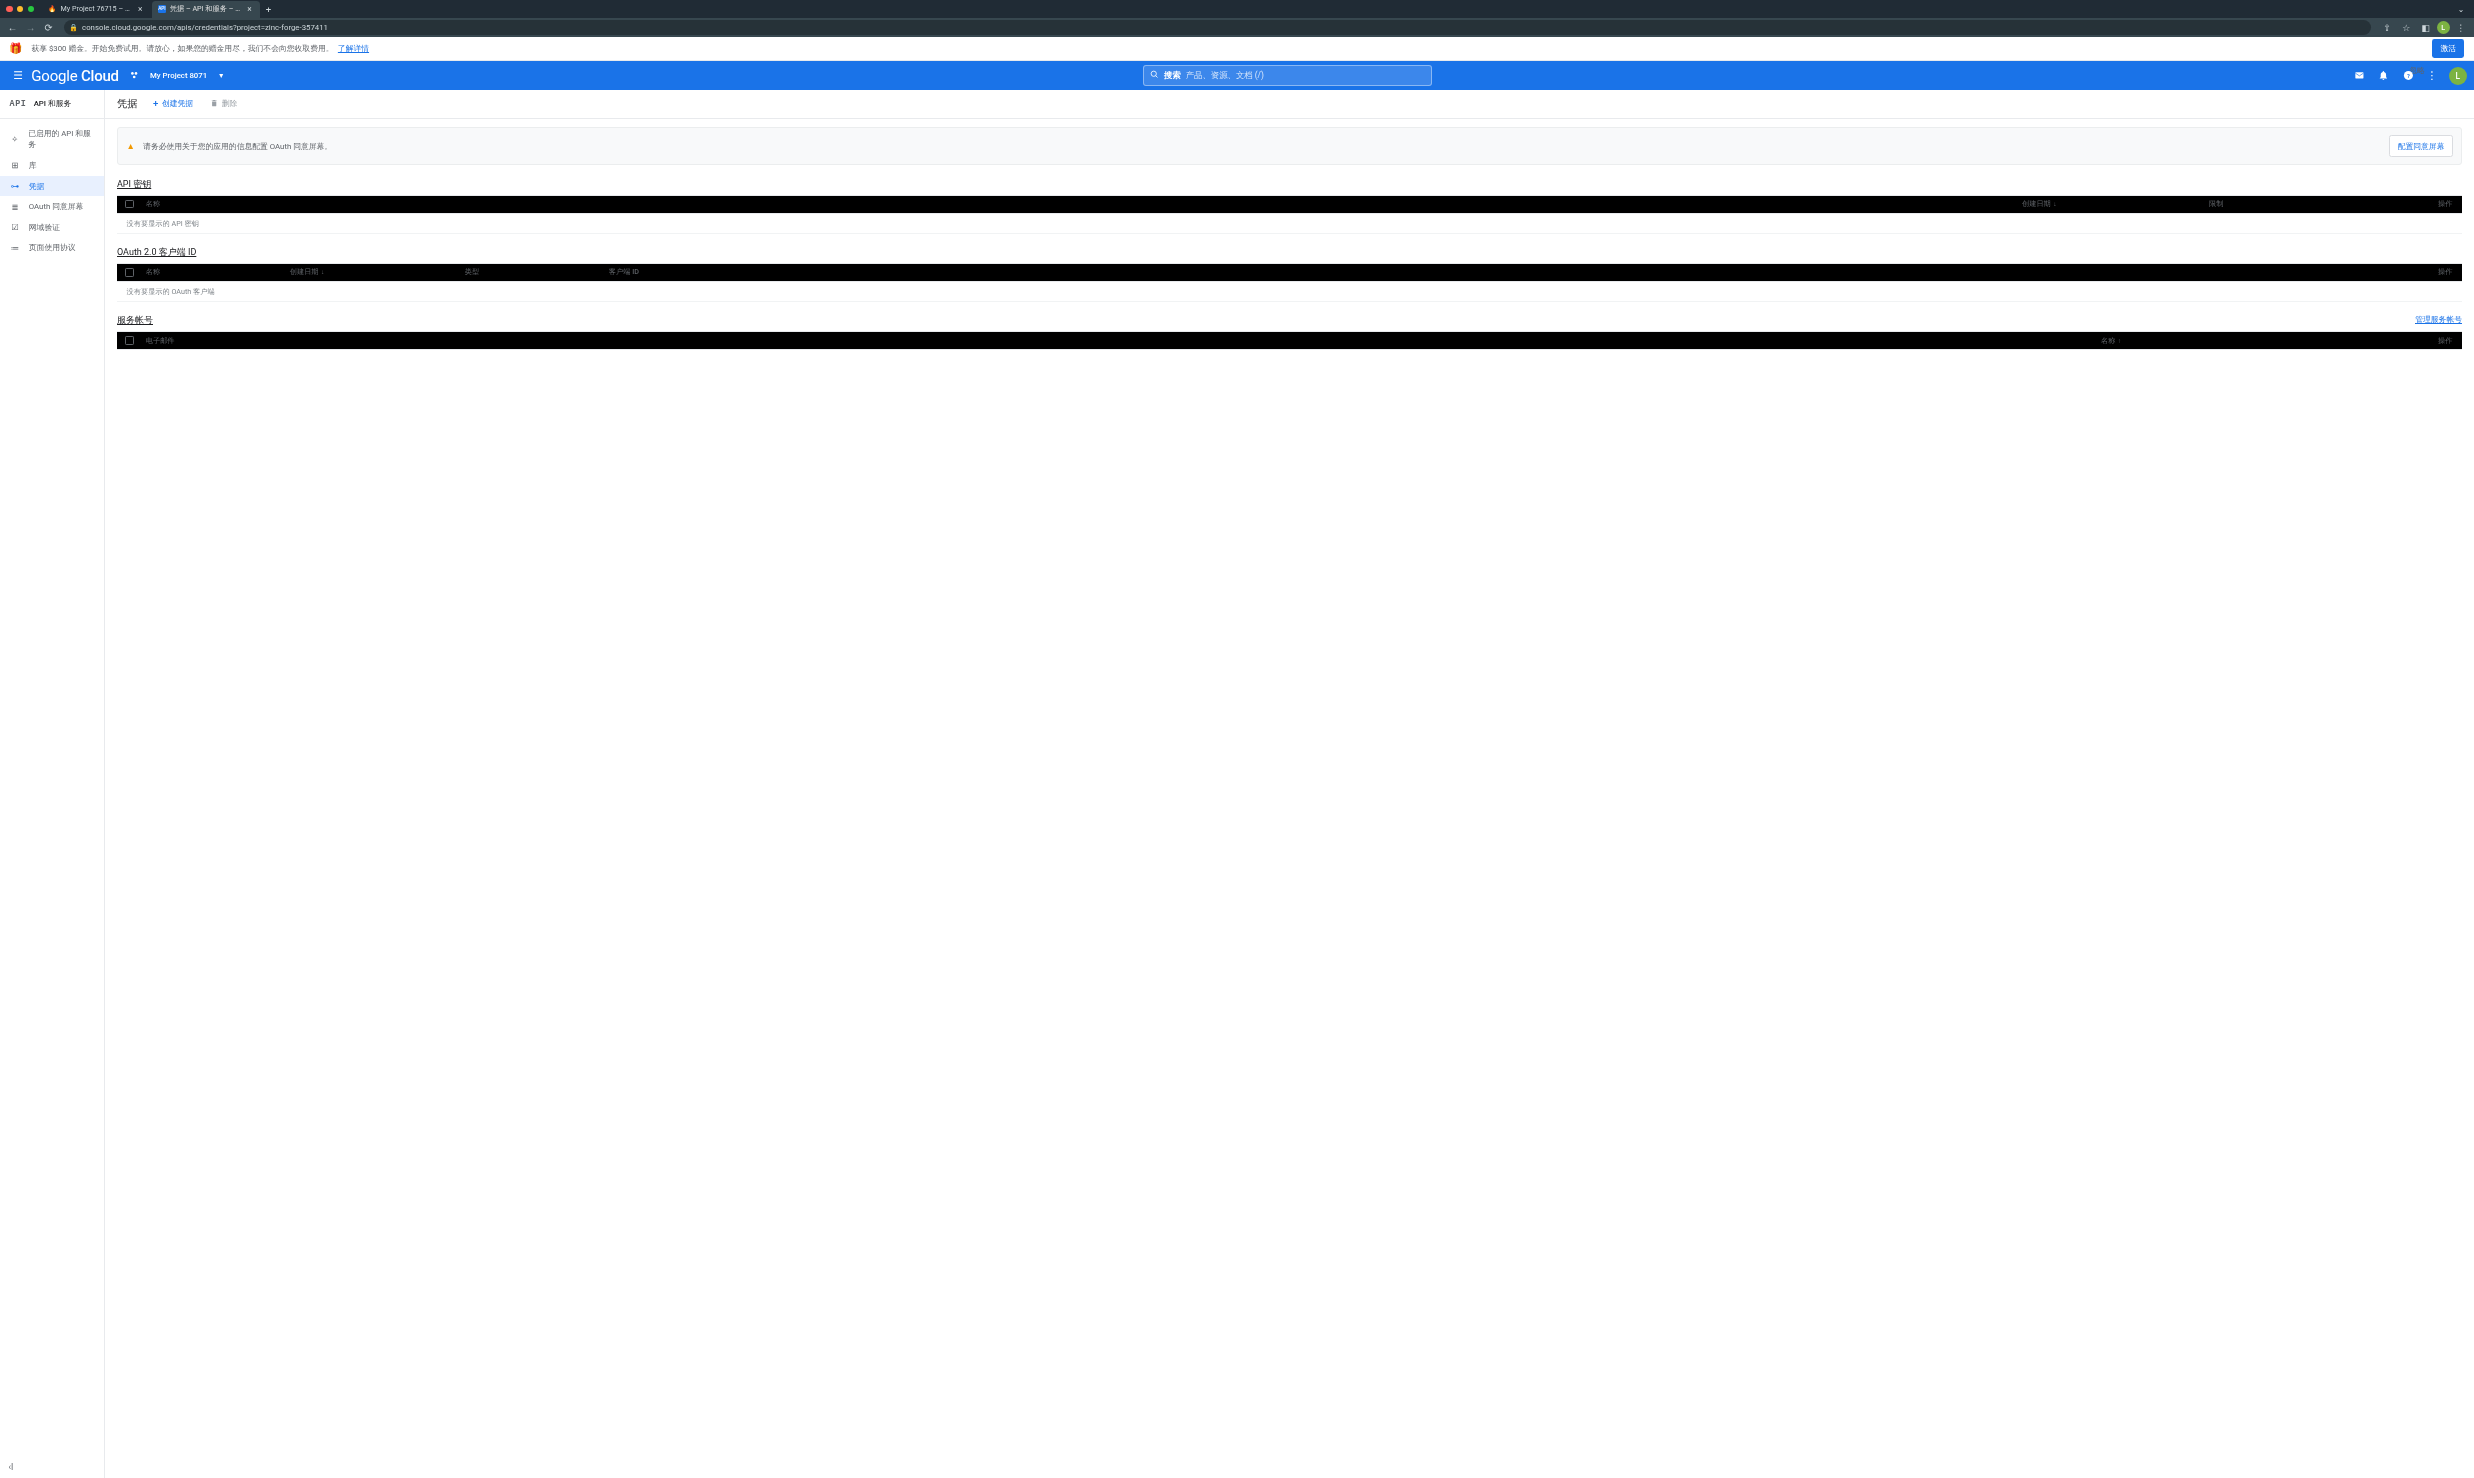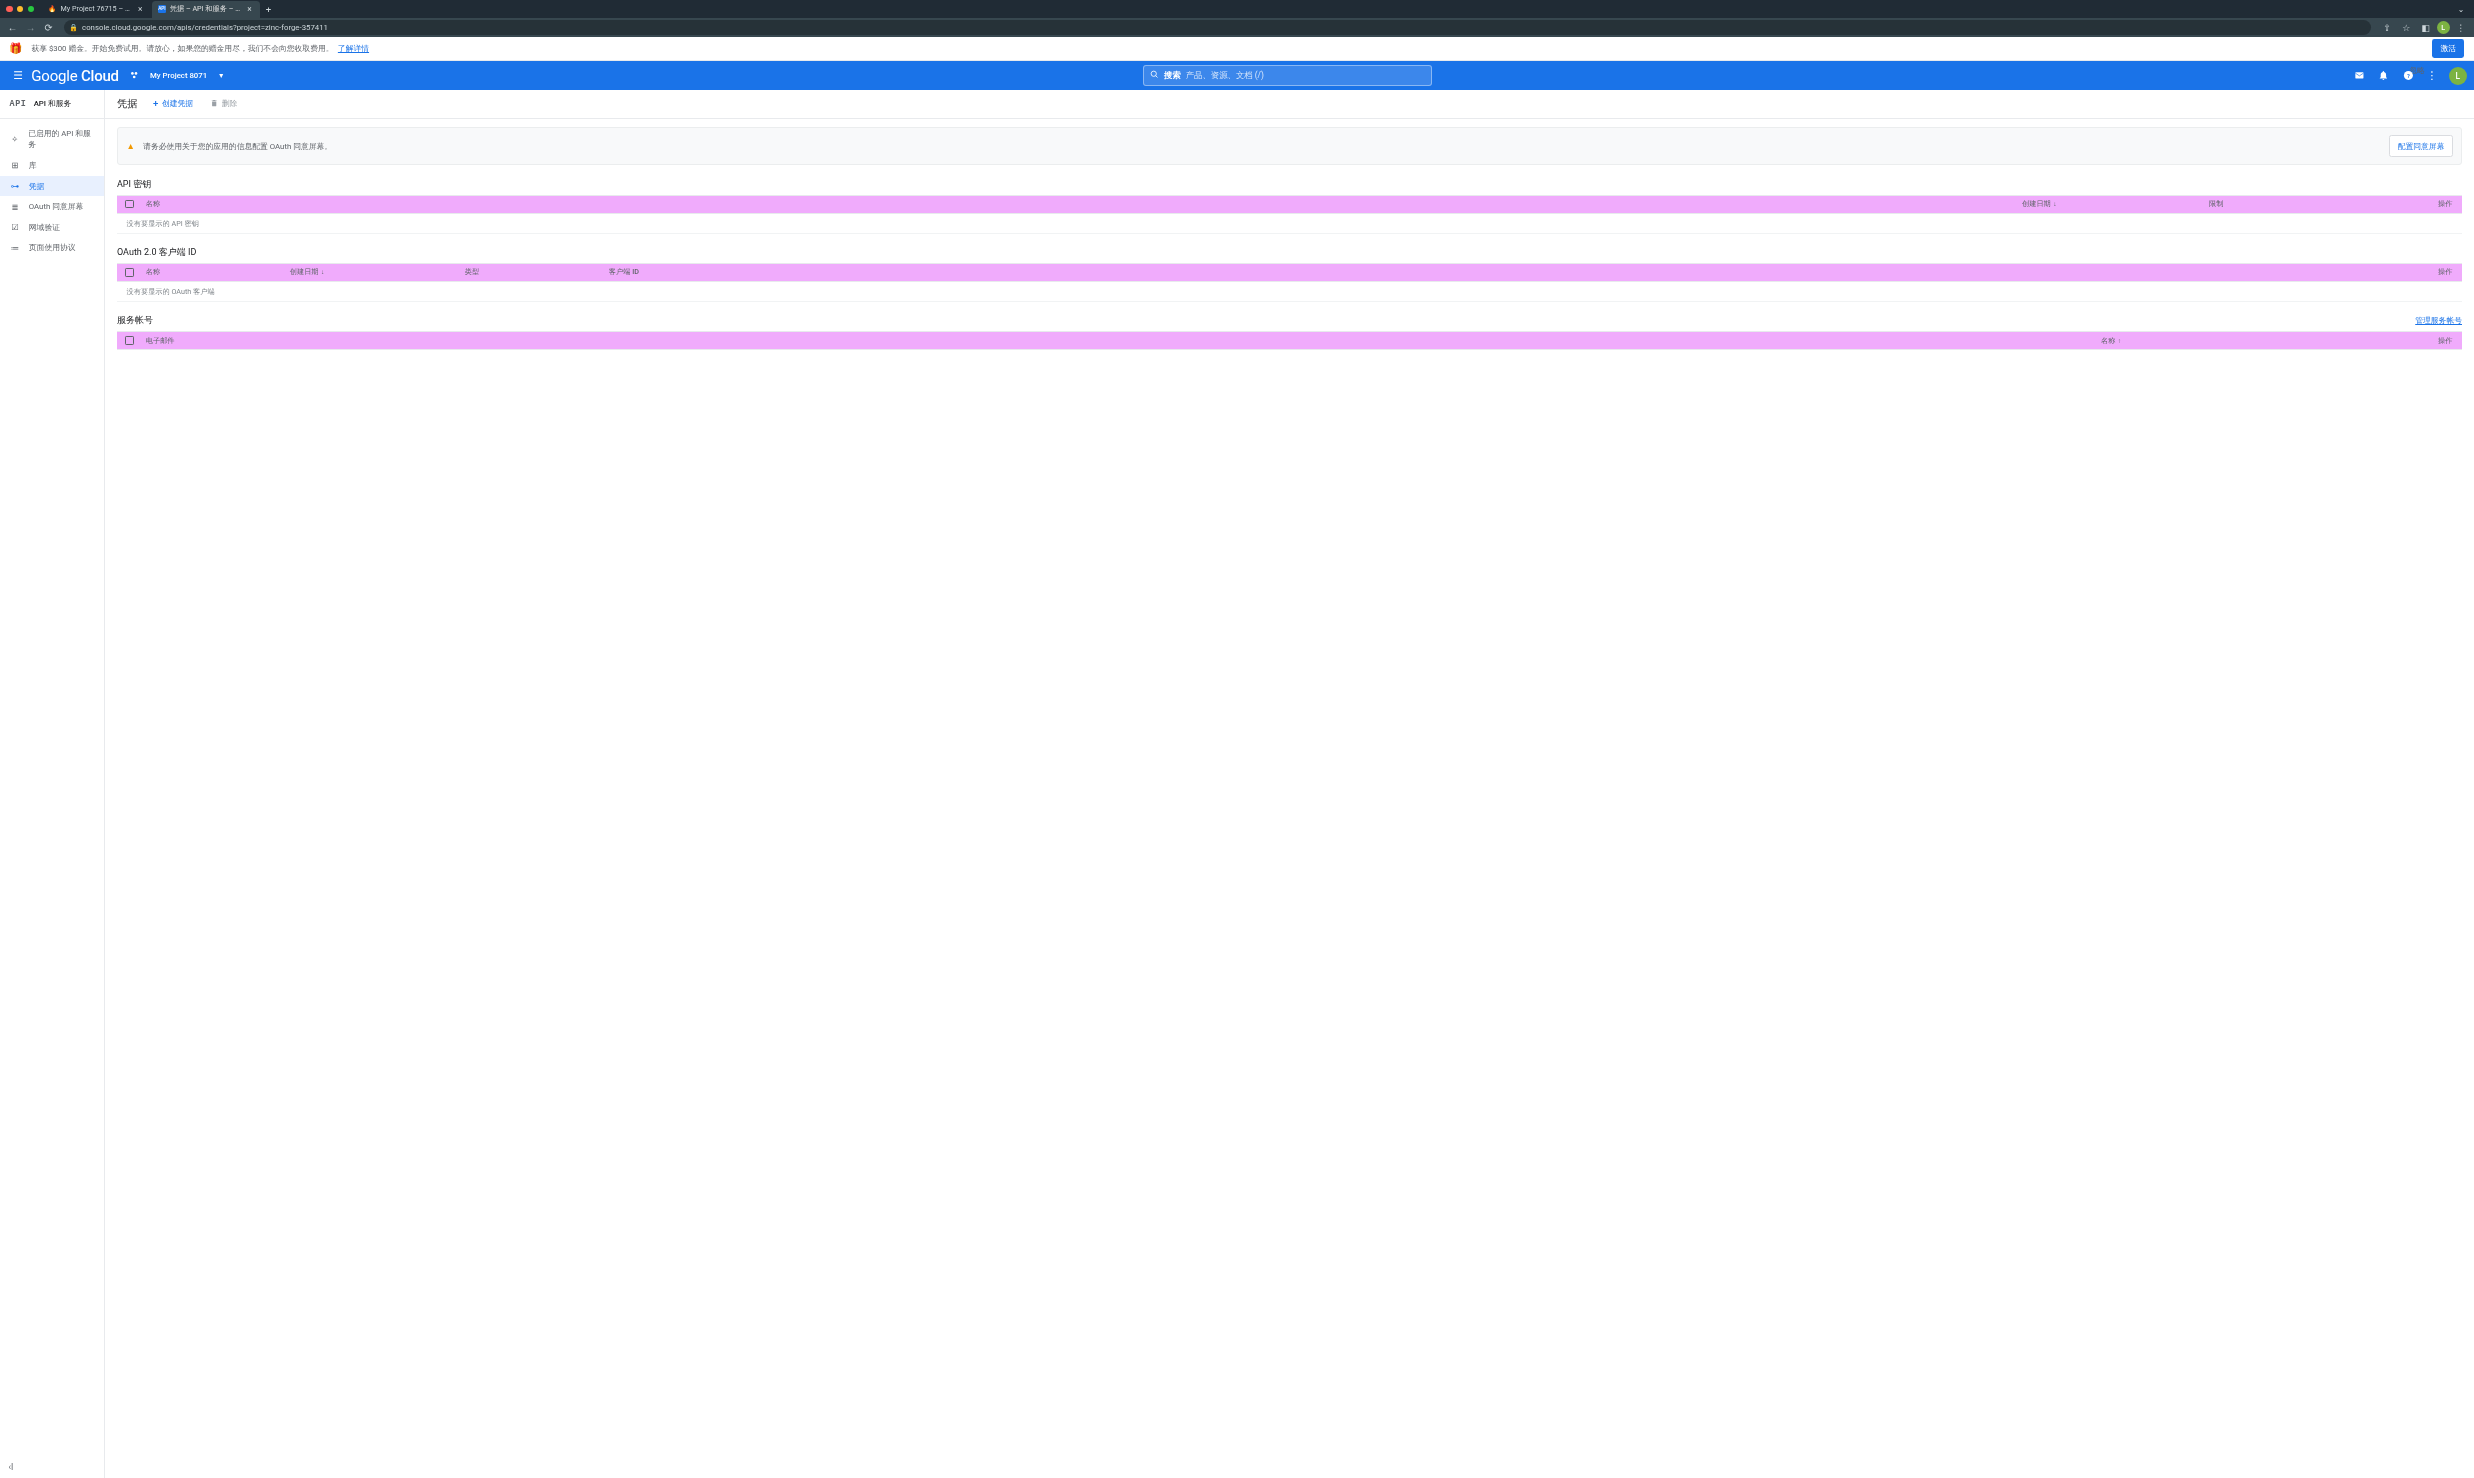--- a/index.html
+++ b/index.html
@@ -77,26 +77,26 @@
 .content-body { padding: 8.4px 12px; }
 .intro { font-size: 7.8px; color: #5f6368; margin-bottom: 9.6px; }
 .intro .link { color: #1a73e8; text-decoration: underline; cursor: pointer; }
 
 .warning-box { background: #f8f9fa; border: 0.6px solid #ebedee; border-radius: 3px; padding: 7.2px 8.4px; display: flex; align-items: center; gap: 8.4px; font-size: 7.8px; color: #5f6368; margin-bottom: 13.2px; }
 .warning-icon { color: #f29900; font-size: 8.4px; }
 .warning-box .msg { flex: 1; }
 .config-btn { background: #fff; border: 0.6px solid #dadce0; color: #1a73e8; padding: 4.2px 7.2px; border-radius: 2.4px; font-size: 7.8px; font-weight: 500; cursor: pointer; }
 
 .section { margin-bottom: 12px; }
-.section-header { display: flex; align-items: center; justify-content: space-between; margin-bottom: 3.6px; }
+.section-header { display: flex; align-items: flex-start; justify-content: space-between; margin-bottom: 3.6px; text-decoration: underline; }
 .section-title { font-size: 9px; color: #202124; font-weight: 400; }
 .section-link { color: #1a73e8; text-decoration: underline; font-size: 7.8px; cursor: pointer; }
 
 .tbl { width: 100%; }
-.tbl-head { display: flex; align-items: center; background: #f0abfc; border-top: 0.6px solid #e8eaed; border-bottom: 0.6px solid #e8eaed; font-size: 7.2px; font-weight: 500; color: #5f6368; height: 19px; }
+.tbl-head { display: flex; align-items: center; background: #000000; border-top: 0.6px solid #e8eaed; border-bottom: 0.6px solid #e8eaed; font-size: 7.2px; font-weight: 500; color: #5f6368; height: 19px; }
 .tbl-head .cell { padding: 0 6px; display: flex; align-items: center; gap: 2.4px; }
 .checkbox { width: 8.4px; height: 8.4px; border: 1.2px solid #5f6368; border-radius: 1.2px; margin: 0 6px 0 8.4px; cursor: pointer; }
 .tbl-empty { padding: 4.8px 9.6px 4.8px 9.6px; font-size: 7.2px; color: #80868b; border-bottom: 0.6px solid #f1f3f4; }
 .sort-arrow { font-size: 6.6px; }
 
 .col-name { flex: 1 0 156px; }
 .col-date { flex: 0 0 187px; }
 .col-limit { flex: 0 0 229px; }
 .col-actions { flex: 0 0 30px; text-align: right; padding-right: 8.4px; }
 .col-date2 { flex: 0 0 175px; }

